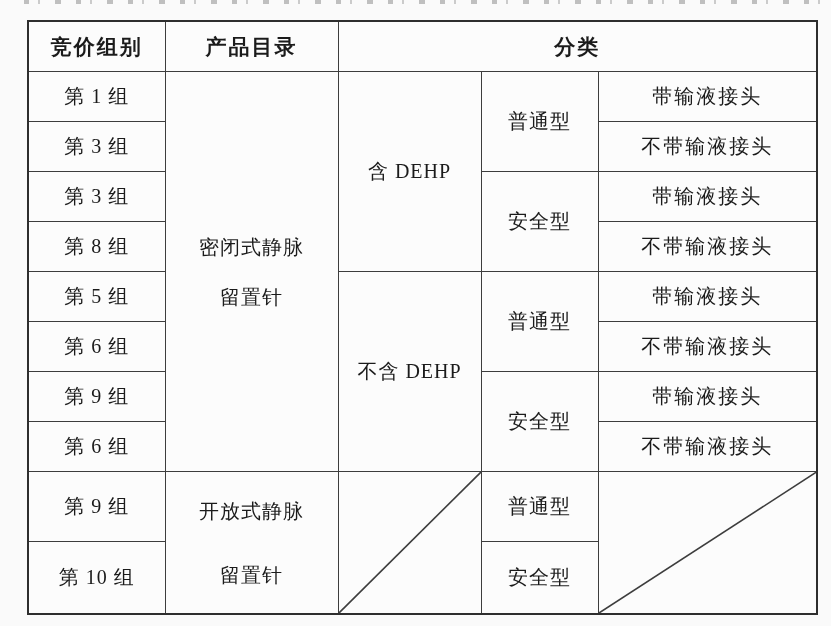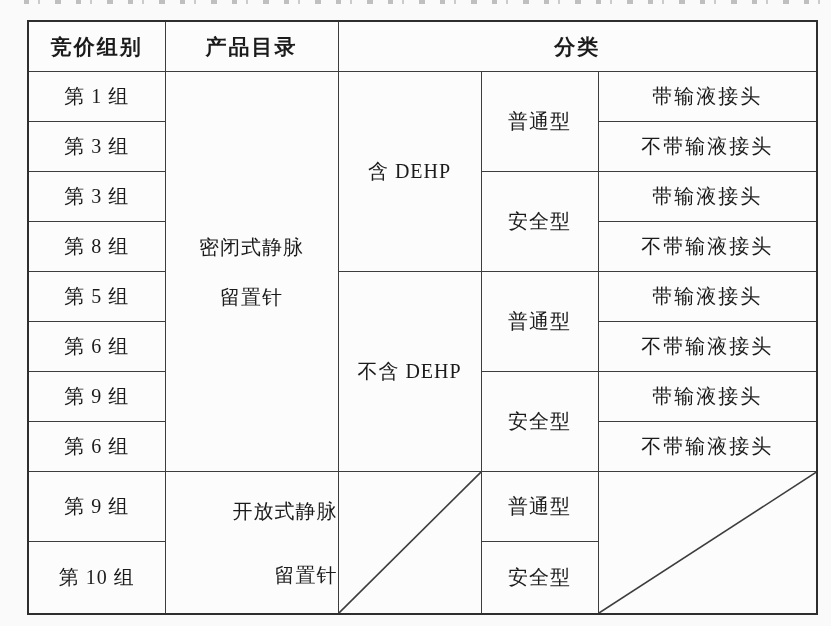--- a/index.html
+++ b/index.html
@@ -42,21 +42,21 @@
     font-size:21px;
     font-weight:bold;
     height:49px;
     letter-spacing:2px;
   }
   tr.r td:first-child{height:49px;}
   tr.tall td:first-child{height:69px;}
   tr.tall2 td:first-child{height:71px;}
   td .line{display:block;}
   td.catalog-closed .line{line-height:50px;}
-  td.catalog-open .line{line-height:64px;text-align:right;}
+  td.catalog-open .line{line-height:64px;}
   td.diag{position:relative;}
   td.diag svg{position:absolute;left:0;top:0;width:100%;height:100%;display:block;}
   td.diag line{stroke:#3d3d3d;stroke-width:1.6;}
   td.leaf{letter-spacing:2px;}
 </style>
 </head>
 <body>
 
 <div class="page">
 

